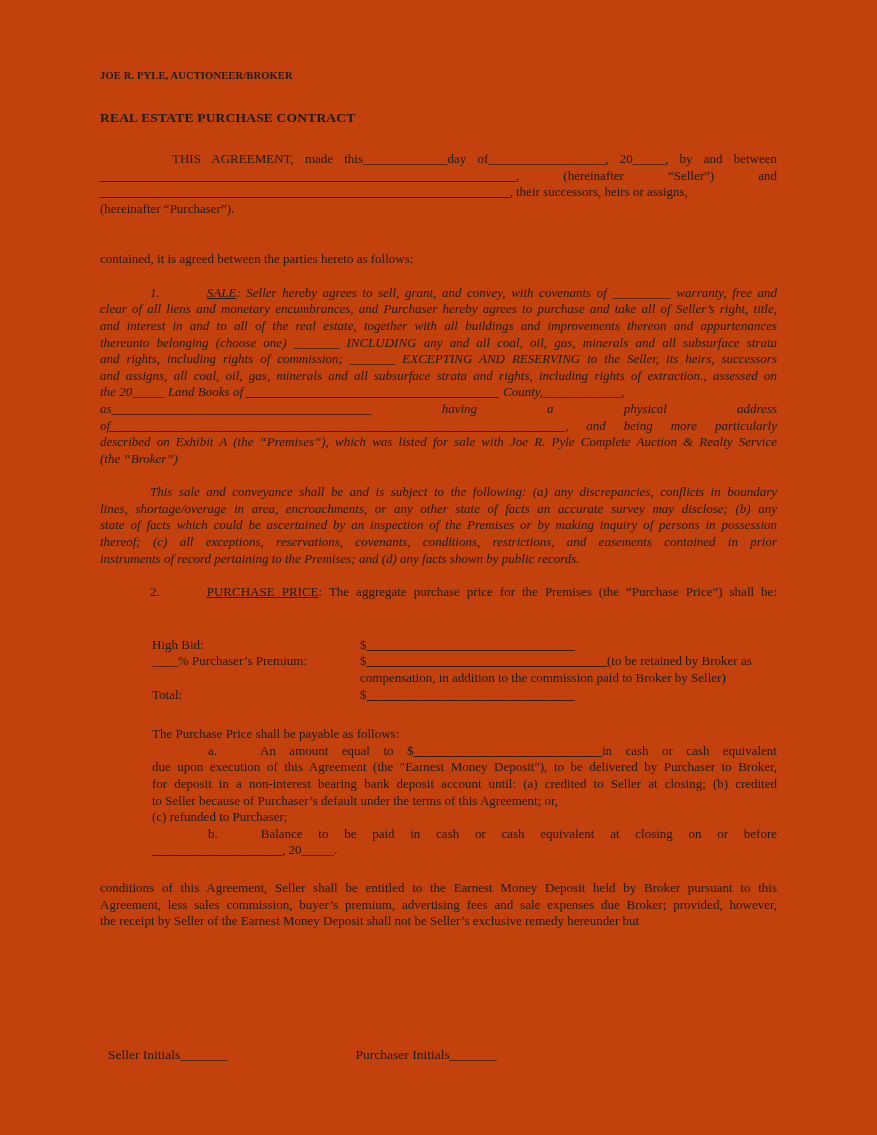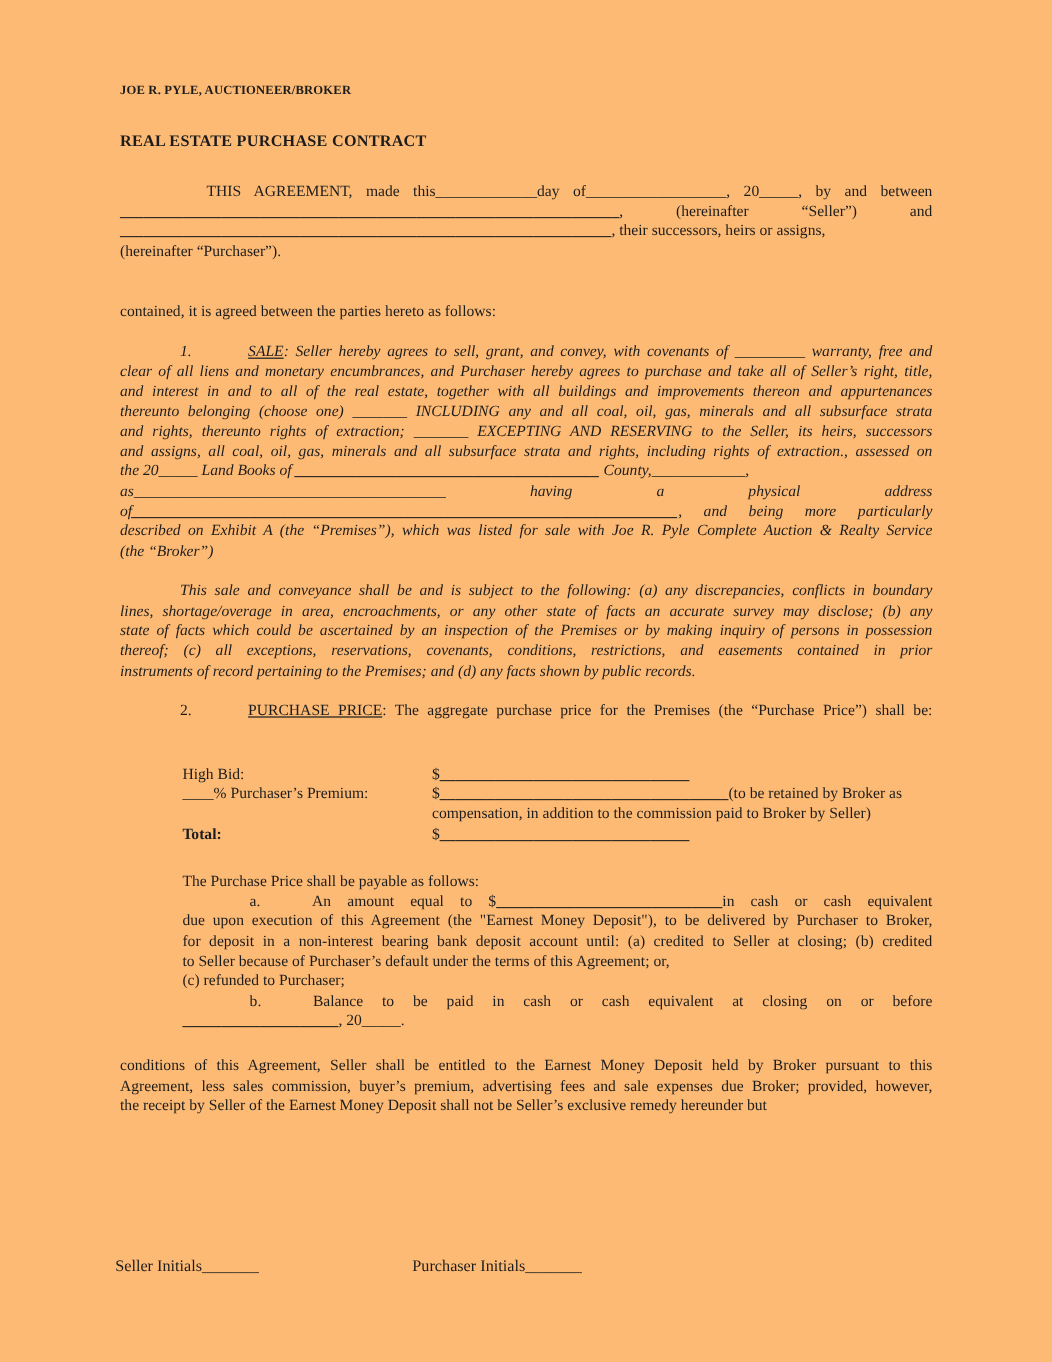--- a/index.html
+++ b/index.html
@@ -1,33 +1,33 @@
 <!DOCTYPE html>
 <html><head>
 <meta charset="utf-8">
 <style>
   html,body{margin:0;padding:0;background:#ffffff;}
   .page{
-    position:relative;width:877px;height:1135px;background:#fdba74;
+    position:relative;width:877px;height:1135px;background:#c2410c;
     font-family:"Liberation Serif","DejaVu Serif",serif;
     font-size:13px;line-height:16.6px;color:#1c1c1c;overflow:hidden;
   }
   .content{position:absolute;left:100px;top:68px;width:677px;}
   .doc-header{font-weight:bold;font-size:10.5px;letter-spacing:.15px;}
   .doc-title{font-weight:bold;font-size:13.5px;text-align:left;margin-top:25px;letter-spacing:.2px;}
   .block{margin:0;}
   .block.sub{margin-left:52px;}
   .line{display:block;min-height:16.6px;}
   .line.justify{text-align:justify;text-align-last:justify;-moz-text-align-last:justify;}
   .line.left{text-align:left;}
   .tab{display:inline-block;height:1px;vertical-align:baseline;}
   .col{display:inline-block;vertical-align:baseline;}
   .bold{font-weight:bold;}
   .u{text-decoration:underline;}
-  .footer{position:absolute;left:96px;top:1047px;width:677px;font-size:13.5px;}
+  .footer{position:absolute;left:108px;top:1047px;width:677px;font-size:13.5px;}
   .footer-gap{display:inline-block;width:128px;height:1px;}
 </style>
 </head>
 <body>
 
 <div class="page">
   <div class="content">
     <div class="doc-header">JOE R. PYLE, AUCTIONEER/BROKER</div>
     <div class="doc-title">REAL ESTATE PURCHASE CONTRACT</div>
     <div id="doc-blocks">
@@ -39,21 +39,21 @@
         </div>
         <div class="block body" style="margin-top: 17px;">
           <div class="line justify"><span class="tab" style="width: 50px;"></span></div>
           <div class="line left"><span>contained, it is agreed between the parties hereto as follows:</span></div>
         </div>
         <div class="block body" style="margin-top: 17px; font-style: italic;">
           <div class="line justify"><span class="tab" style="width: 50px;"></span><span>1.</span><span class="tab" style="width: 47px;"></span><span class="u">SALE</span><span>: Seller hereby agrees to sell, grant, and convey, with covenants of </span><span>_________</span><span> warranty, free and</span></div>
           <div class="line justify"><span>clear of all liens and monetary encumbrances, and Purchaser hereby agrees to purchase and take all of Seller’s right, title,</span></div>
           <div class="line justify"><span>and interest in and to all of the real estate, together with all buildings and improvements thereon and appurtenances</span></div>
           <div class="line justify"><span>thereunto belonging (choose one) </span><span>_______</span><span> INCLUDING any and all coal, oil, gas, minerals and all subsurface strata</span></div>
-          <div class="line justify"><span>and rights, thereunto rights of extraction; </span><span>_______</span><span> EXCEPTING AND RESERVING to the Seller, its heirs, successors</span></div>
+          <div class="line justify"><span>and rights, including rights of commission; </span><span>_______</span><span> EXCEPTING AND RESERVING to the Seller, its heirs, successors</span></div>
           <div class="line justify"><span>and assigns, all coal, oil, gas, minerals and all subsurface strata and rights, including rights of extraction., assessed on</span></div>
           <div class="line left"><span>the 20</span><span>_____</span><span> Land Books of </span><span class="bold">_______________________________________</span><span> County,</span><span>____________</span><span>,</span></div>
           <div class="line justify"><span>as</span><span>________________________________________</span><span> having a physical address</span></div>
           <div class="line justify"><span>of</span><span class="bold">______________________________________________________________________</span><span>, and being more particularly</span></div>
           <div class="line justify"><span>described on Exhibit A (the “Premises”), which was listed for sale with Joe R. Pyle Complete Auction &amp; Realty Service</span></div>
           <div class="line left"><span>(the “Broker”)</span></div>
         </div>
         <div class="block body" style="margin-top: 17px; font-style: italic;">
           <div class="line justify"><span class="tab" style="width: 50px;"></span><span>This sale and conveyance shall be and is subject to the following: (a) any discrepancies, conflicts in boundary</span></div>
           <div class="line justify"><span>lines, shortage/overage in area, encroachments, or any other state of facts an accurate survey may disclose; (b) any</span></div>
@@ -61,21 +61,21 @@
           <div class="line justify"><span>thereof; (c) all exceptions, reservations, covenants, conditions, restrictions, and easements contained in prior</span></div>
           <div class="line left"><span>instruments of record pertaining to the Premises; and (d) any facts shown by public records.</span></div>
         </div>
         <div class="block body" style="margin-top: 17px;">
           <div class="line justify"><span class="tab" style="width: 50px;"></span><span>2.</span><span class="tab" style="width: 47px;"></span><span class="u">PURCHASE PRICE</span><span>: The aggregate purchase price for the Premises (the “Purchase Price”) shall be:</span></div>
         </div>
         <div class="block sub" style="margin-top: 36px;">
           <div class="line left"><span class="col" style="width: 208px;">High Bid:</span><span>$</span><span class="bold">________________________________</span></div>
           <div class="line left"><span class="col" style="width: 208px;">____% Purchaser’s Premium:</span><span>$</span><span class="bold">_____________________________________</span><span>(to be retained by Broker as</span></div>
           <div class="line left"><span class="col" style="width: 208px;"></span><span>compensation, in addition to the commission paid to Broker by Seller)</span></div>
-          <div class="line left"><span class="col" style="width: 208px; font-weight: bold;">Total:</span><span>$</span><span class="bold">________________________________</span></div>
+          <div class="line left"><span class="col" style="width: 208px;">Total:</span><span>$</span><span class="bold">________________________________</span></div>
         </div>
         <div class="block sub" style="margin-top: 23px;">
           <div class="line left"><span>The Purchase Price shall be payable as follows:</span></div>
         </div>
         <div class="block sub" style="">
           <div class="line justify"><span class="tab" style="width: 56px;"></span><span>a.</span><span class="tab" style="width: 43px;"></span><span>An amount equal to $</span><span class="bold">_____________________________</span><span>in cash or cash equivalent</span></div>
           <div class="line justify"><span>due upon execution of this Agreement (the "Earnest Money Deposit"), to be delivered by Purchaser to Broker,</span></div>
           <div class="line justify"><span>for deposit in a non-interest bearing bank deposit account until: (a) credited to Seller at closing; (b) credited</span></div>
           <div class="line left"><span>to Seller because of Purchaser’s default under the terms of this Agreement; or,</span></div>
           <div class="line left"><span>(c) refunded to Purchaser;</span></div>

